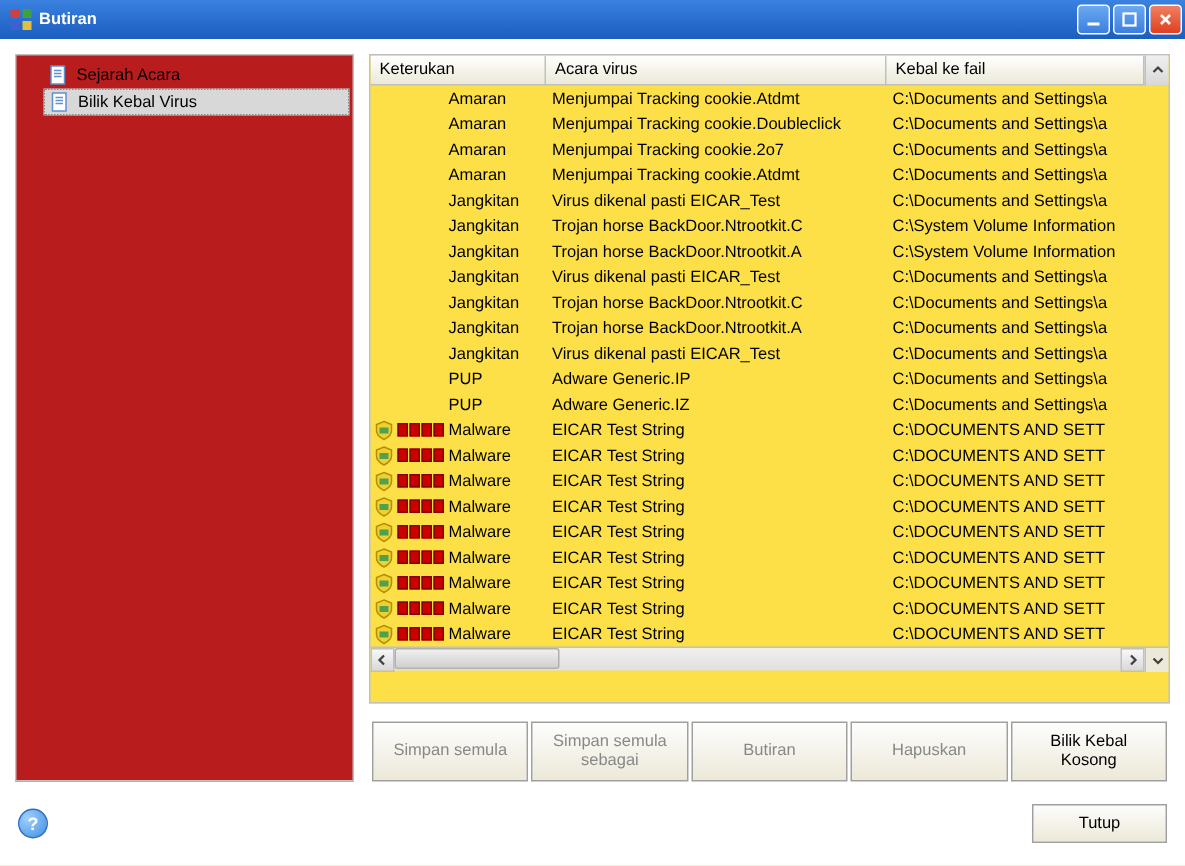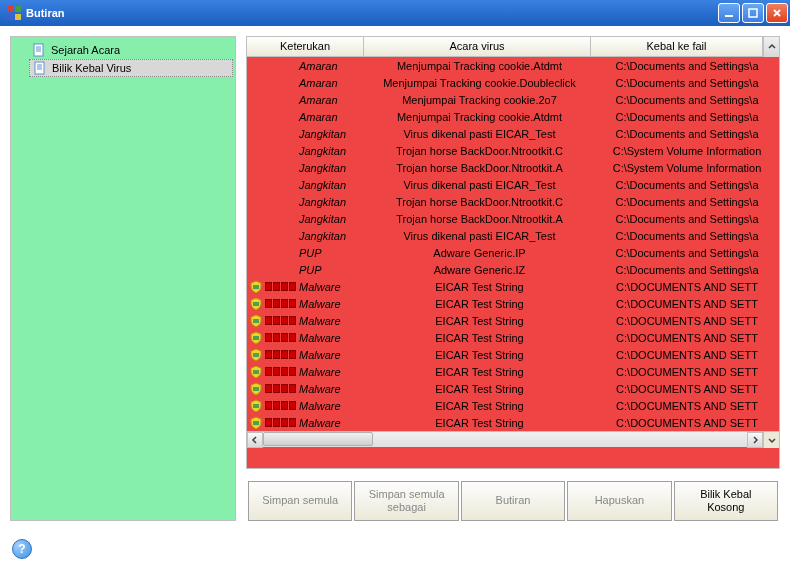--- a/index.html
+++ b/index.html
@@ -10,38 +10,38 @@
 .titlebar-icon svg { width: 16px; height: 16px; }
 .titlebar-text { color: #fff; font-weight: bold; flex: 1; }
 .winbtns { display: flex; gap: 2px; }
 .winbtn { width: 22px; height: 20px; border: 1px solid #fff; border-radius: 3px; display: flex; align-items: center; justify-content: center; cursor: pointer; }
 .winbtn.min, .winbtn.max { background: linear-gradient(to bottom,#6ba8f0,#3a80e0); }
 .winbtn.close { background: linear-gradient(to bottom,#f08060,#e04020); }
 .winbtn svg { width: 10px; height: 10px; }
 
 .content { display: flex; padding: 10px; gap: 10px; height: 505px; }
 
-.sidebar { width: 226px; border: 1px solid #c0c0c0; background: #86efac; padding: 4px 2px; }
+.sidebar { width: 226px; border: 1px solid #c0c0c0; background: #b91c1c; padding: 4px 2px; }
 .side-item { display: flex; align-items: center; height: 18px; padding: 1px 2px; margin-left: 16px; cursor: pointer; }
 .side-item.sel { background: #d8d8d8; border: 1px dotted #888; }
 .side-icon { width: 16px; height: 16px; margin-right: 4px; display:inline-flex; align-items:center; justify-content:center; }
 .side-icon svg { width:14px; height:14px; }
 
 .mainpane { flex: 1; display: flex; flex-direction: column; }
-.tablewrap { flex: 1; border: 1px solid #c0c0c0; background: #ef4444; position: relative; overflow: hidden; text-align: center; }
+.tablewrap { flex: 1; border: 1px solid #c0c0c0; background: #fde047; position: relative; overflow: hidden; }
 .tablehead { display: flex; height: 20px; background: linear-gradient(to bottom,#fff,#ece9d8); border-bottom: 1px solid #c0c0c0; position: relative; }
 .th { border-right: 1px solid #c0c0c0; padding: 3px 6px; font-size: 11px; color: #000; }
 .th1 { width: 117px; }
 .th2 { width: 227px; }
 .th3 { flex: 1; }
 .scrollbtn { width: 16px; height: 20px; border-left:1px solid #c0c0c0; background: linear-gradient(to bottom,#f0f0f0,#d8d8d8); display:flex; align-items:center; justify-content:center; cursor:pointer; }
 
 .tablebody { overflow: hidden; }
 .row { display: flex; height: 17px; align-items: center; white-space: nowrap; }
-.cell1 { width: 117px; padding-left: 2px; display:flex; align-items:center;font-style:italic; }
+.cell1 { width: 117px; padding-left: 2px; display:flex; align-items:center; }
 .cell2 { width: 227px; padding-left: 4px; overflow:hidden; }
 .cell3 { flex: 1; padding-left: 4px; overflow:hidden; }
 .cellicon { width: 50px; display:inline-flex; align-items:center; }
 .celltext { padding-left: 0; }
 .severity { display:inline-flex; gap:1px; margin-left:2px; }
 .sevbox { width:7px; height:9px; background:#c00; border:1px solid #800; }
 .shield { width:14px; height:14px; }
 
 .hscroll { height: 16px; background: linear-gradient(to bottom,#f0f0f0,#e0e0e0); border-top:1px solid #c0c0c0; display:flex; }
 .hsbtn { width:16px; height:16px; background:linear-gradient(to bottom,#f8f8f8,#d8d8d8); border:1px solid #c0c0c0; display:flex; align-items:center; justify-content:center; cursor:pointer; }
@@ -439,13 +439,14 @@
           <span style="white-space:pre-line">Bilik Kebal
 Kosong</span>
         </button>
     </div>
   </div>
 </div>
 
 <div class="footer">
   <div class="helpbtn">?</div>
   <div class="footer-spacer"></div>
+  <button class="closebtn">Tutup</button>
 </div>
 
 </body></html>

